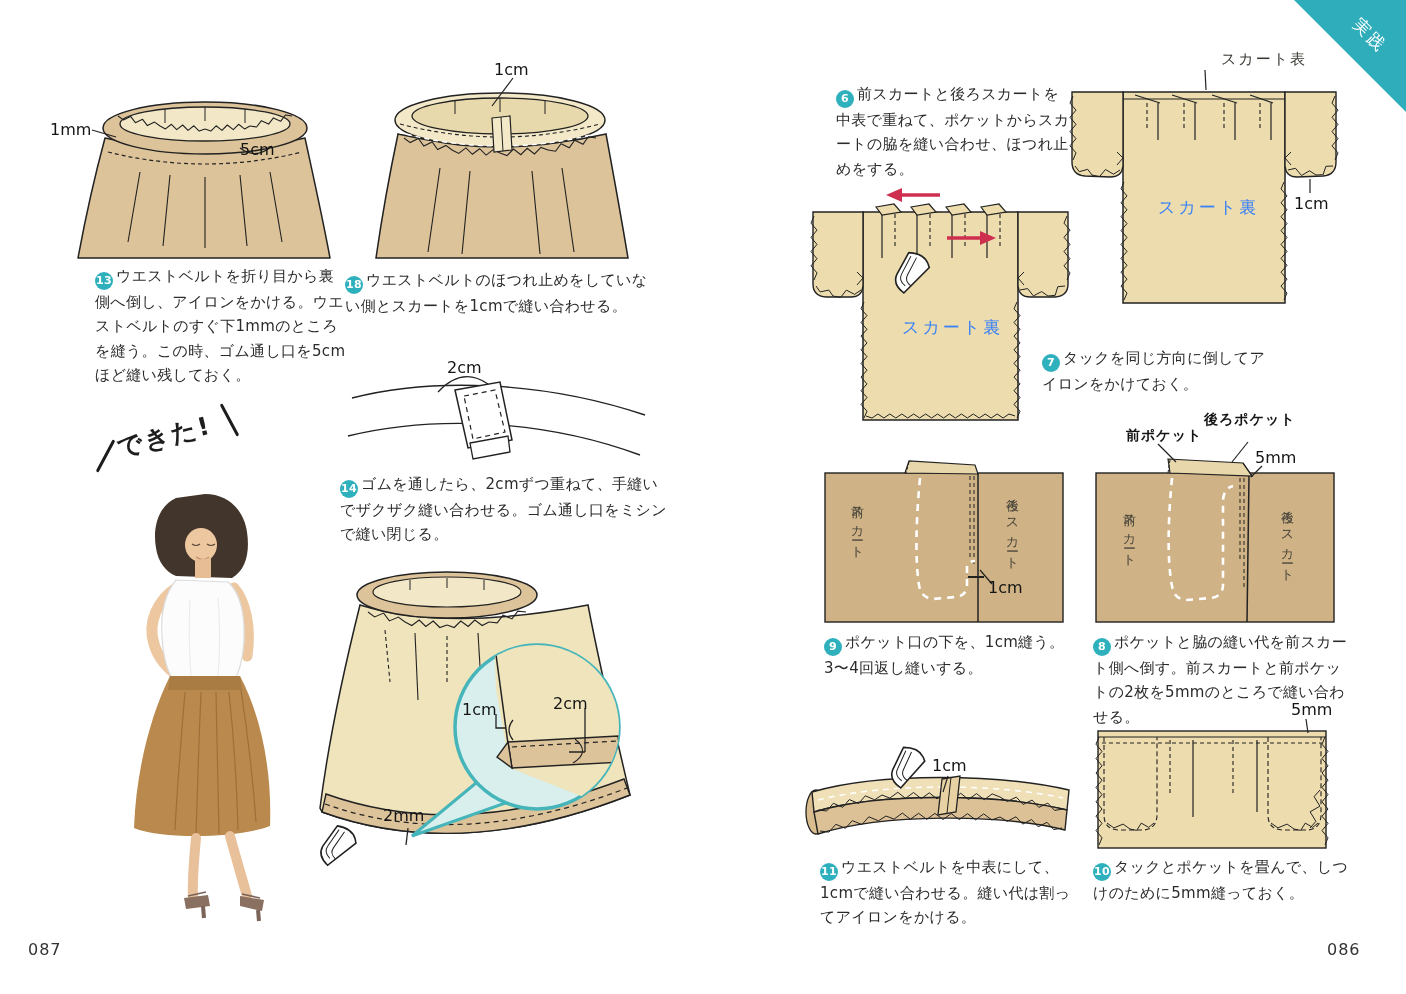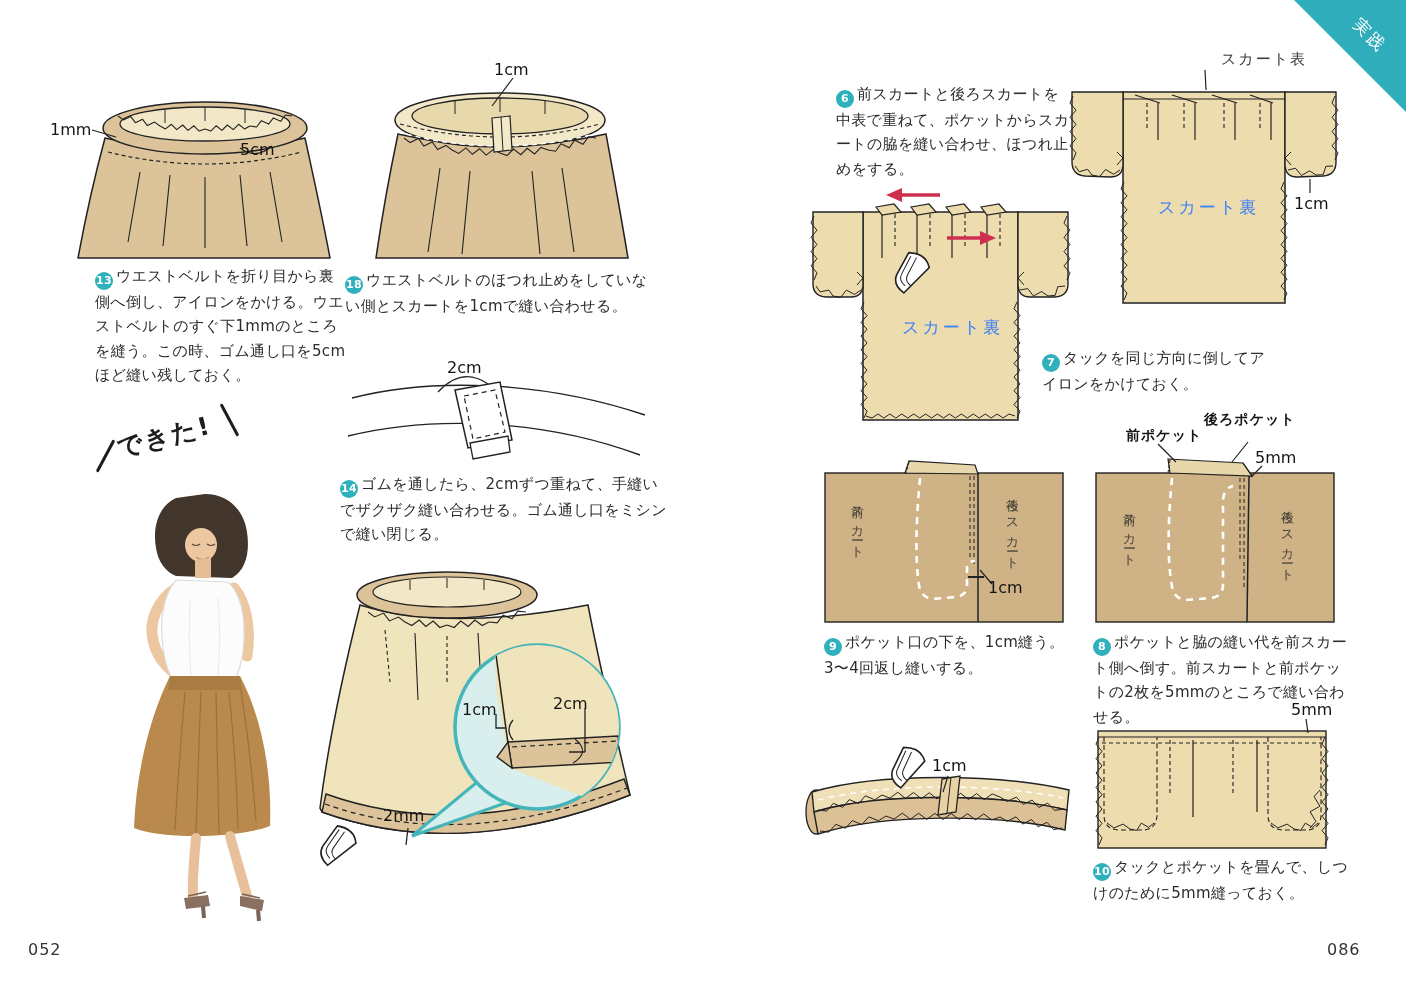--- a/index.html
+++ b/index.html
@@ -342,27 +342,30 @@
 </div>
 <div class="step" style="left:1042px;top:346px;width:225px">
   <span class="sn">7</span><span>タックを同じ方向に倒してアイロンをかけておく。</span>
 </div>
 <div class="step" style="left:824px;top:630px;width:255px">
   <span class="sn">9</span><span>ポケット口の下を、1cm縫う。3〜4回返し縫いする。</span>
 </div>
 <div class="step" style="left:1093px;top:630px;width:262px">
   <span class="sn">8</span><span>ポケットと脇の縫い代を前スカート側へ倒す。前スカートと前ポケットの2枚を5mmのところで縫い合わせる。</span>
 </div>
+<div class="step" style="left:820px;top:855px;width:262px">
+  <span class="sn">11</span><span>ウエストベルトを中表にして、1cmで縫い合わせる。縫い代は割ってアイロンをかける。</span>
+</div>
 <div class="step" style="left:1093px;top:855px;width:262px">
   <span class="sn">10</span><span>タックとポケットを畳んで、しつけのために5mm縫っておく。</span>
 </div>
 
 <div class="slash slash-l"></div>
 <div class="dekita">できた!</div>
 <div class="slash slash-r"></div>
 
 <div class="banner-tri"></div>
 <div class="banner-txt">実践</div>
 
-<div class="pagenum" style="left:28px;top:940px">052</div>
+<div class="pagenum" style="left:28px;top:940px">087</div>
 <div class="pagenum" style="left:1327px;top:940px">086</div>
 
 </div>
 
 </body></html>

